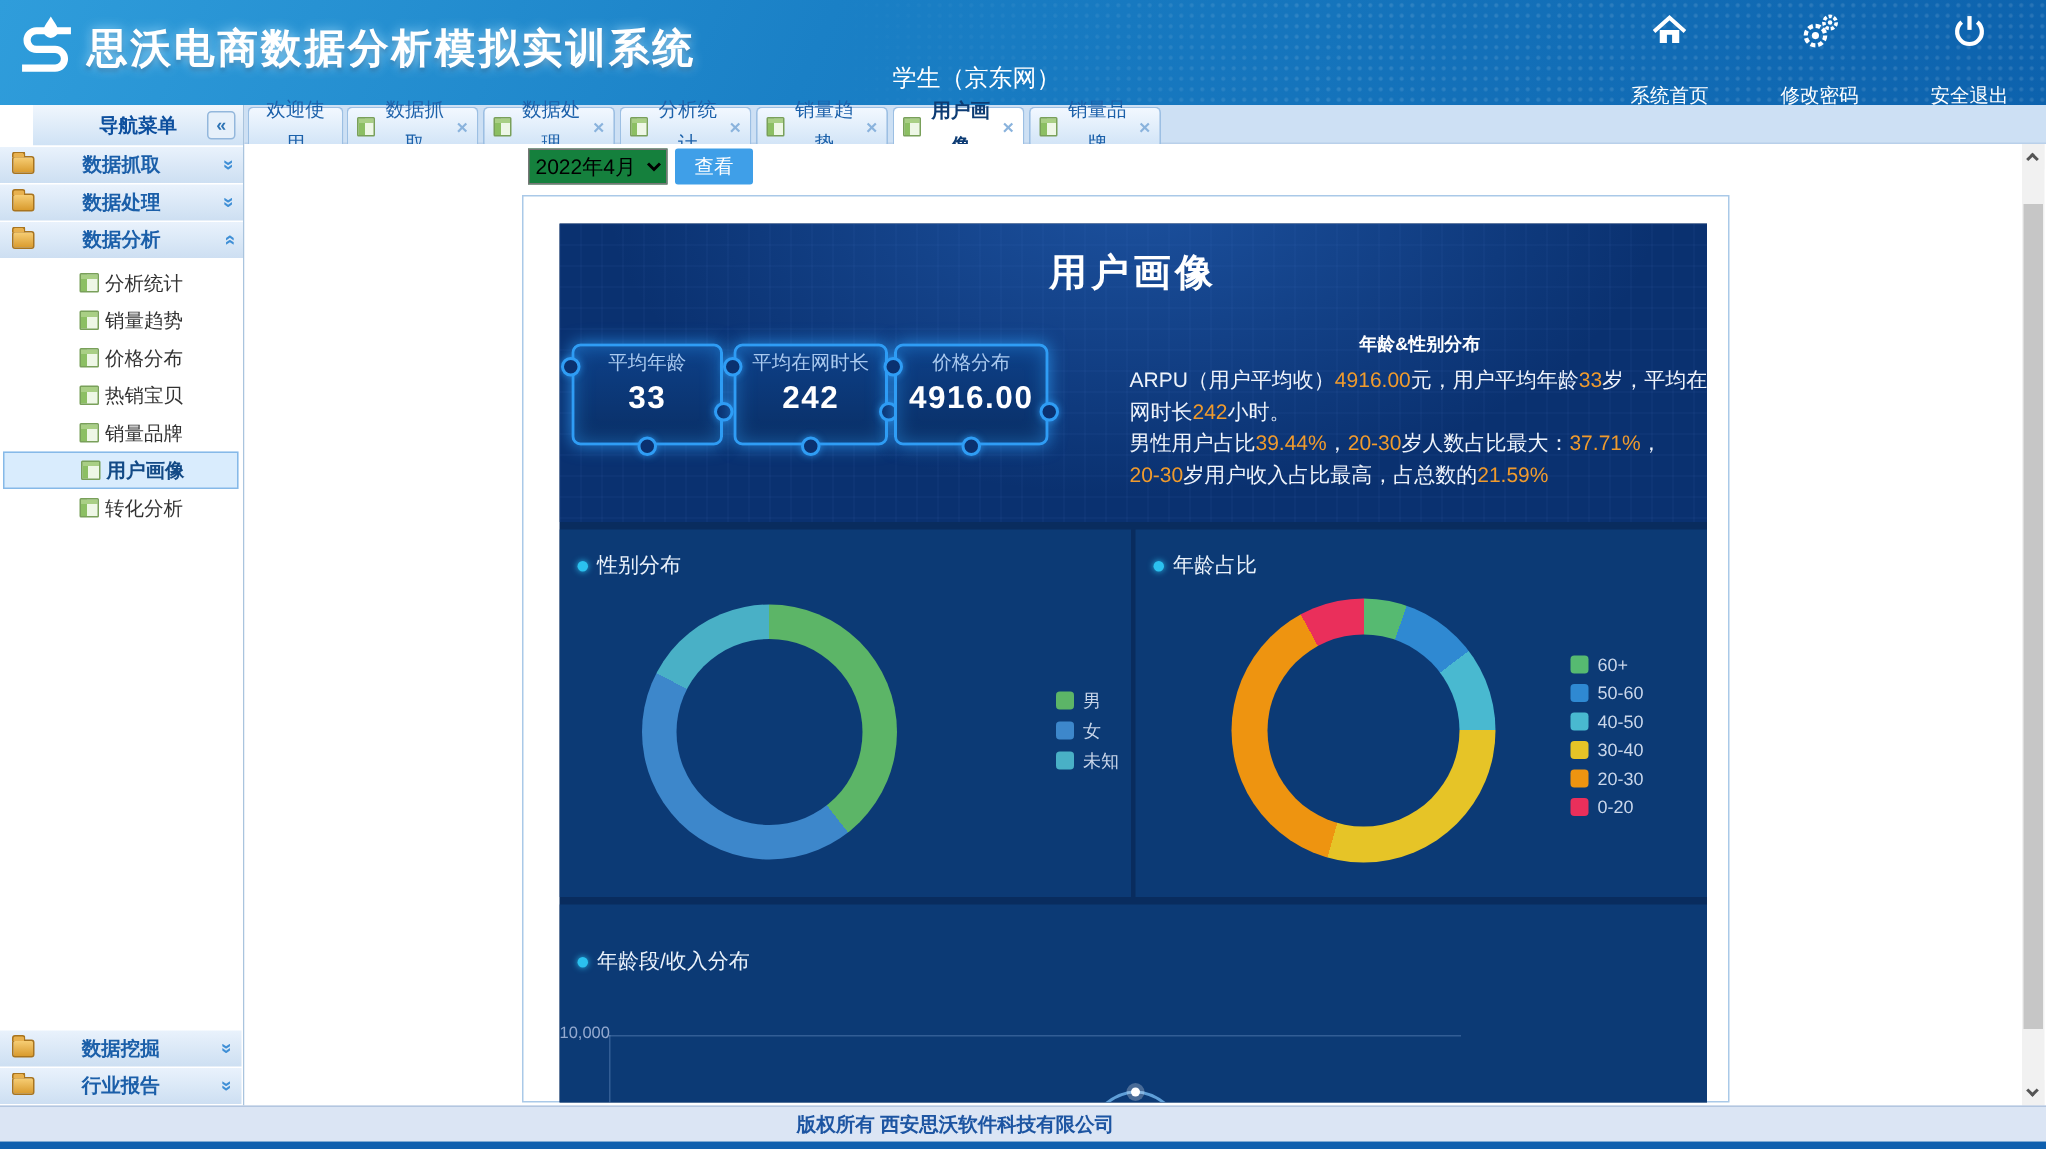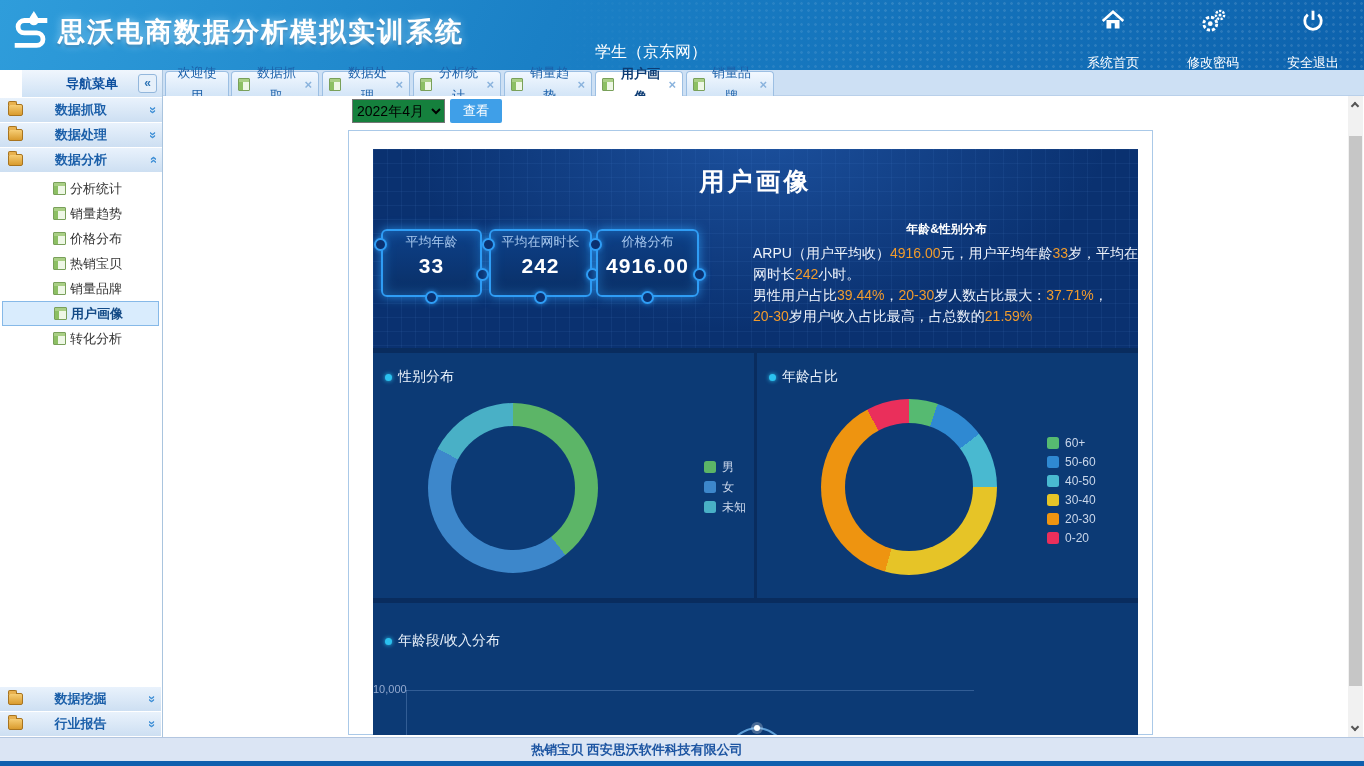--- a/index.html
+++ b/index.html
@@ -367,17 +367,17 @@
     <div class="sb-btn sb-up">
         <i></i>
       </div>
     <div class="sb-thumb"></div>
     <div class="sb-btn sb-down">
         <i></i>
       </div>
   </div>
 
   <div class="footer">
-    <span>热销宝贝 西安思沃软件科技有限公司</span>
+    <span>版权所有 西安思沃软件科技有限公司</span>
   </div>
   <div class="bottom-strip"></div>
 
 </div>
 
 </body></html>

